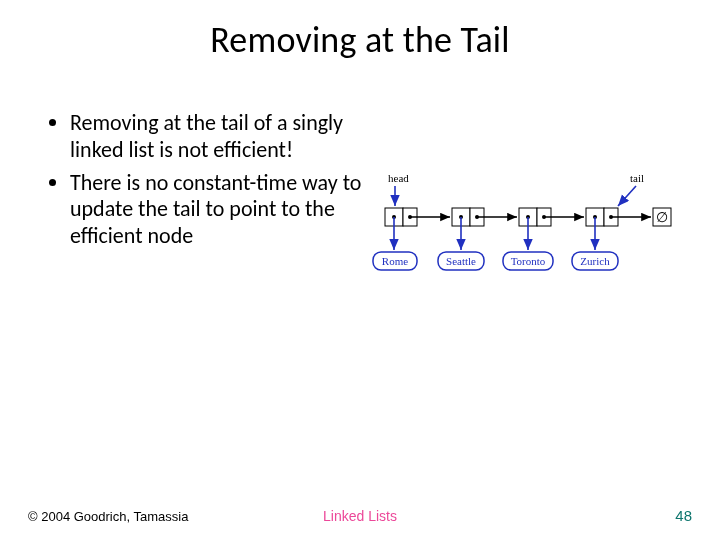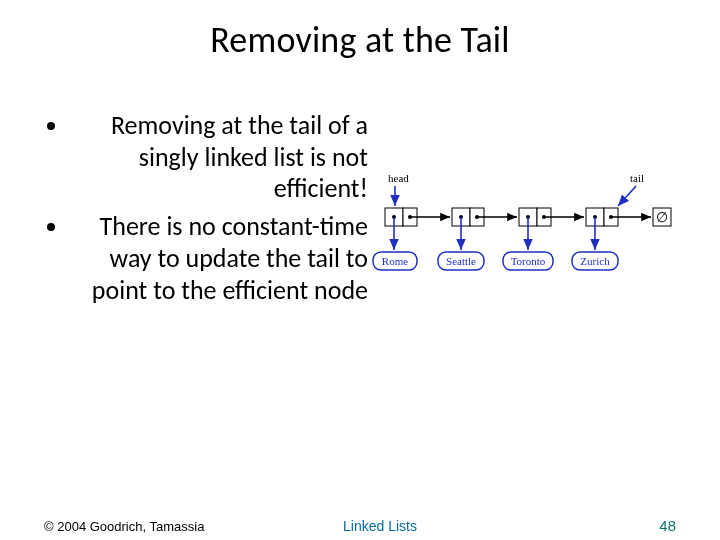--- a/index.html
+++ b/index.html
@@ -28,62 +28,60 @@
   }
   .body-row {
     display: flex;
     flex-direction: row;
     align-items: flex-start;
     margin-top: 48px;
     padding: 0 28px 0 48px;
   }
   .bullets {
     width: 320px;
-    font-size: 26px;
+    font-size: 22px;
     line-height: 1.22;
-    text-align: right;
   }
   .bullets ul {
     list-style: disc;
     padding-left: 22px;
     margin: 0;
   }
   .bullets li {
     margin-bottom: 6px;
   }
   .diagram-wrap {
     flex: 1;
     display: flex;
     align-items: center;
     justify-content: center;
     padding-top: 44px;
     text-decoration: underline;
   }
   .footer {
     position: absolute;
-    bottom: 24px;
+    bottom: 34px;
     left: 0;
     right: 0;
     display: flex;
     align-items: flex-end;
     justify-content: space-between;
-    padding: 0 44px;
+    padding: 0 28px;
     font-family: Arial, sans-serif;
   }
   .copyright {
     font-size: 13px;
     color: #000;
   }
   .footer-center {
     position: absolute;
     left: 50%;
     transform: translateX(-50%);
     font-size: 14px;
-    color: #0369a1;
-    margin-left: 20px;
+    color: #ec4899;
   }
   .pagenum {
     font-size: 15px;
     color: #0f766e;
   }
   
   svg text { font-family: "Times New Roman", serif; }
 </style>
 </head>
 <body>

